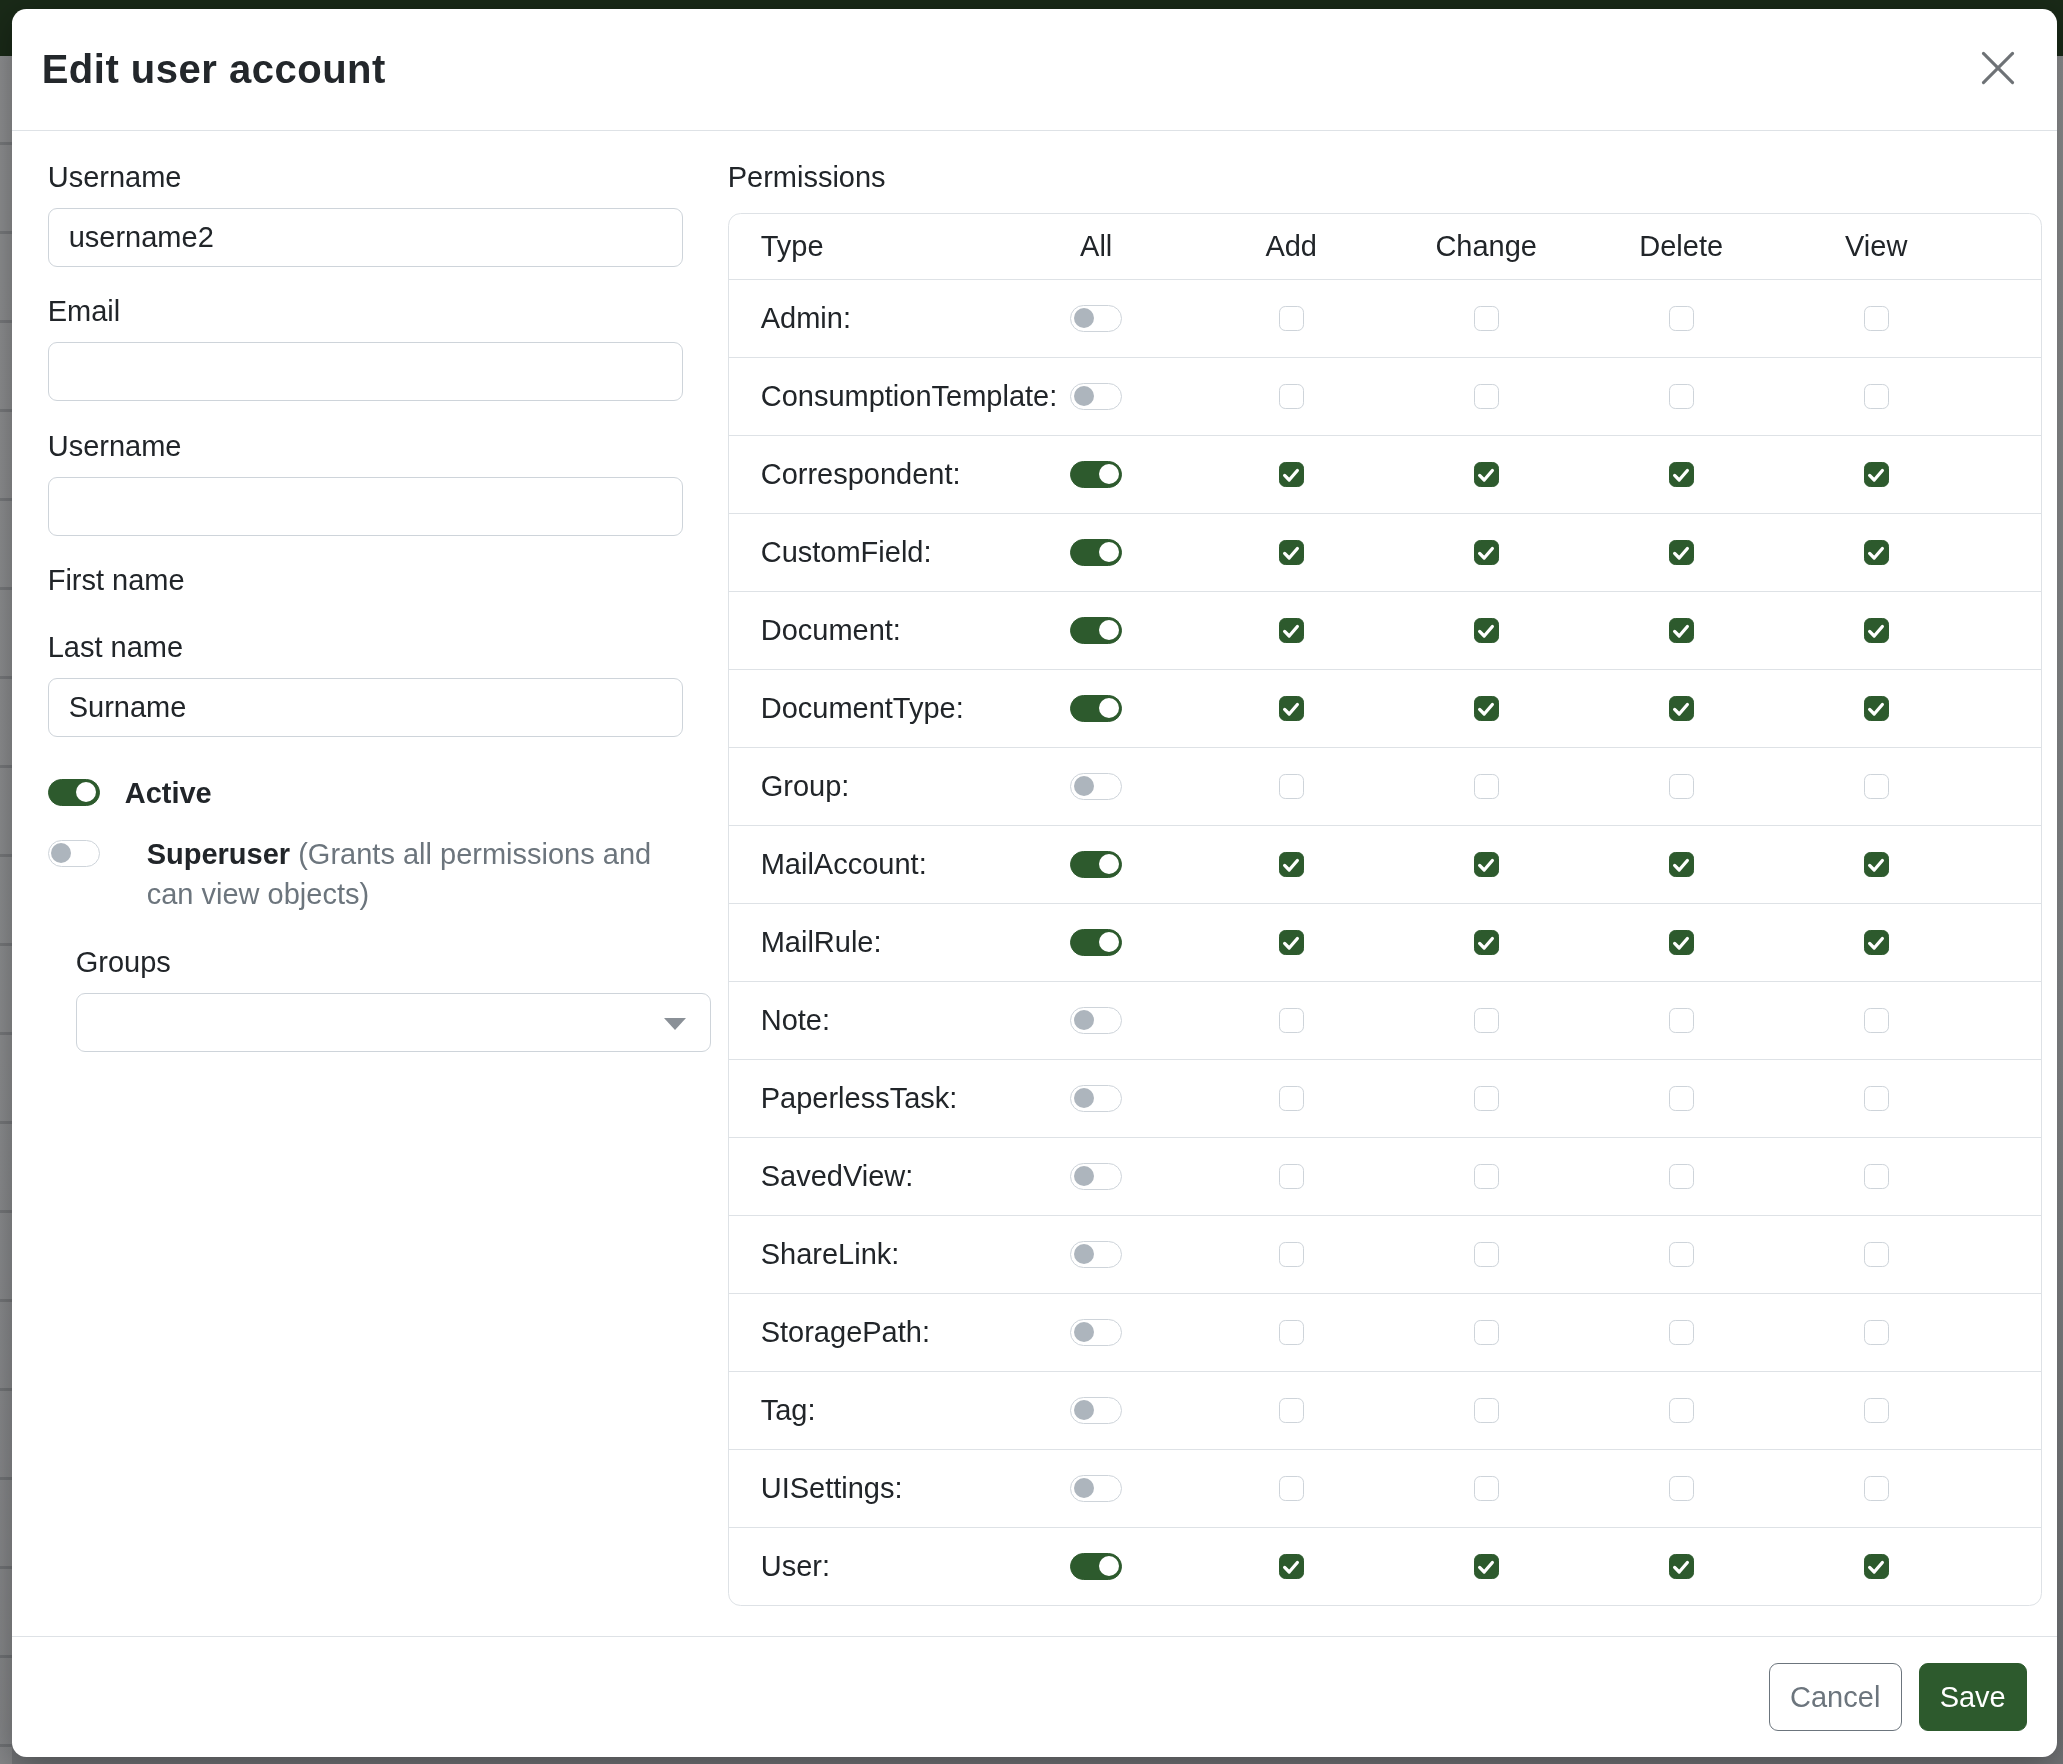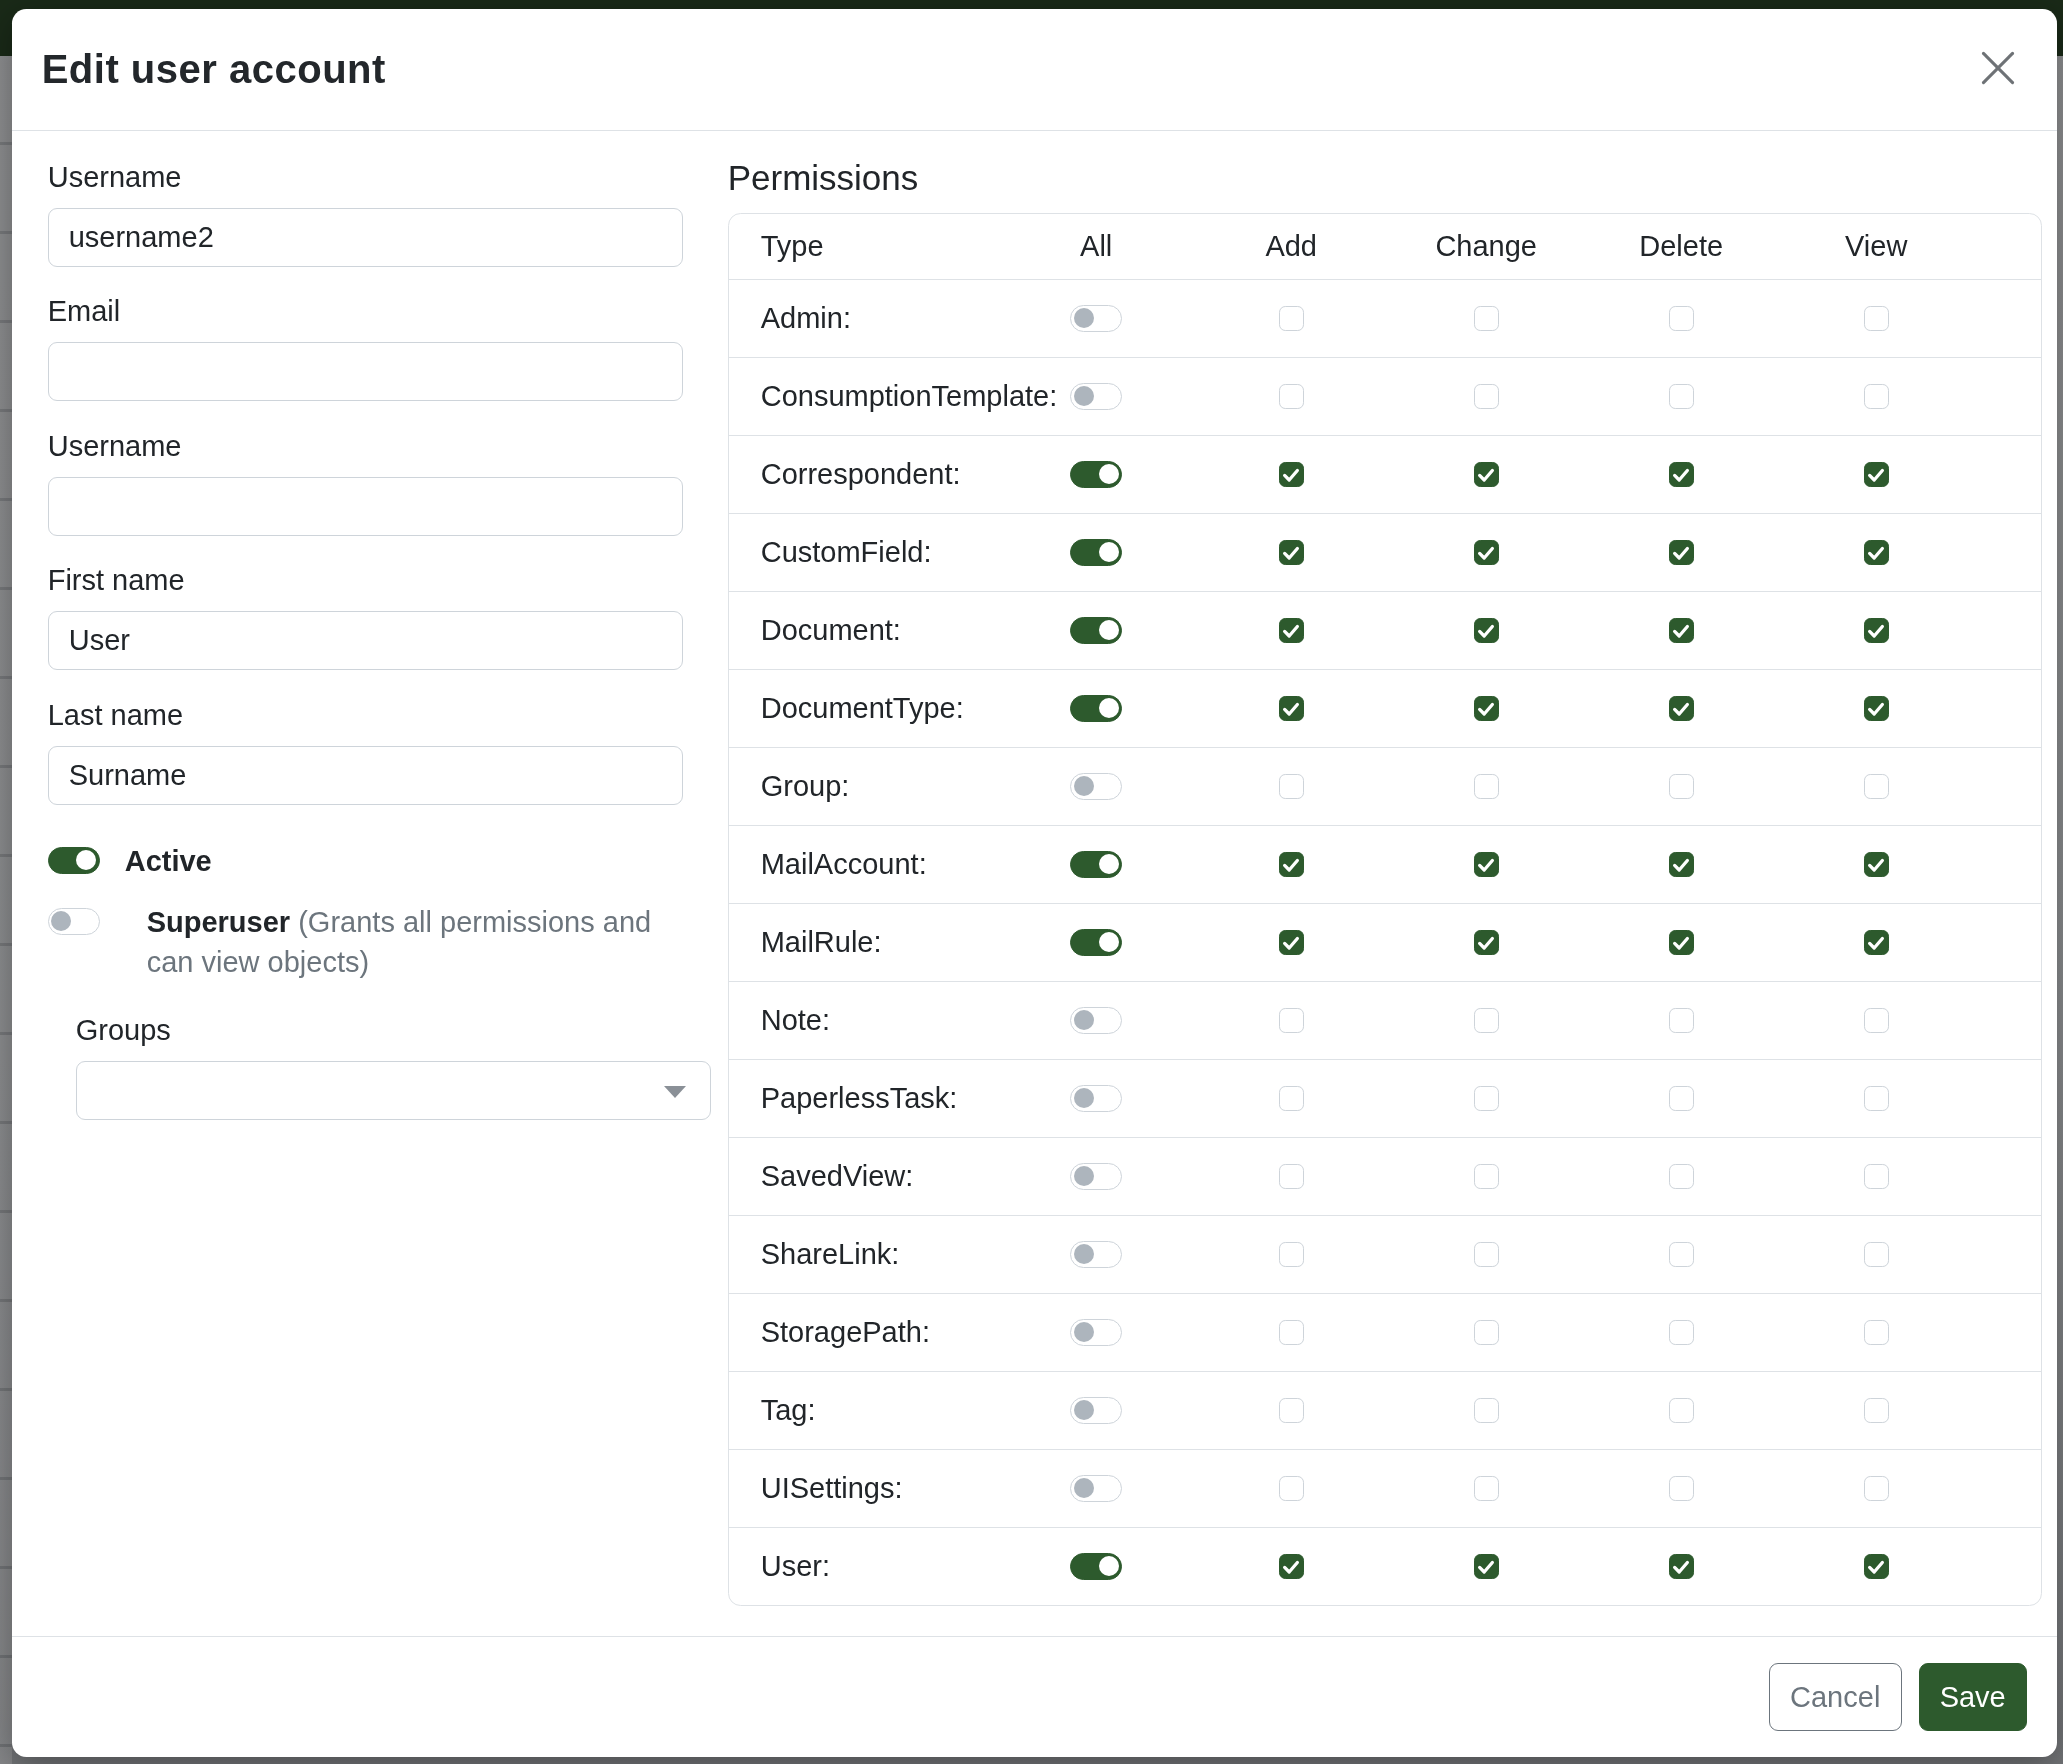--- a/index.html
+++ b/index.html
@@ -60,21 +60,21 @@
     width:635px; height:59px; border:1.8px solid #ced4da; border-radius:9px; background:#fff;
     position:relative; cursor:pointer;
   }
   .select-caret {
     position:absolute; right:23.4px; top:24px; width:0; height:0;
     border-left:11.7px solid transparent; border-right:11.7px solid transparent; border-top:12.6px solid #8a9097;
   }
 
   
   .perm-col { flex:1 1 auto; margin-left:45px; }
-  .perm-label { font-size:35px; color:#212529; margin-bottom:14.4px; line-height:43px; }
+  .perm-label { font-size:29px; color:#212529; margin-bottom:14.4px; line-height:43px; }
   .perm-card { width:1314px; border:1.8px solid #dee2e6; border-radius:12.6px; overflow:hidden; background:#fff; }
   .perm-grid-row {
     display:grid; grid-template-columns:270px 195px 195px 195px 195px 195px 1fr;
     align-items:center;
   }
   .perm-head { height:65px; }
   .perm-head .cell { font-size:29px; font-weight:500; color:#212529; }
   .perm-row { height:78px; border-top:1.8px solid #dee2e6; }
   .cell-type { padding-left:32px; font-size:29px; color:#212529; text-align:left; }
   .cell-c { display:flex; justify-content:center; }
@@ -126,21 +126,20 @@
       <div class="fgroup">
         <label class="flabel">Email</label>
         <input class="finput" type="text" value="" style="">
       </div>
       <div class="fgroup">
         <label class="flabel">Username</label>
         <input class="finput" type="password" value="" style="">
       </div>
       <div class="fgroup">
         <label class="flabel">First name</label>
-        <input class="finput" type="text" value="User" style="">
       </div>
       <div class="fgroup" style="margin-bottom:0;">
         <label class="flabel">Last name</label>
         <input class="finput" type="text" value="Surname" style="">
       </div>
 
       <div class="switch-row">
         <div class="toggle on">
             <div class="knob"></div>
           </div>

